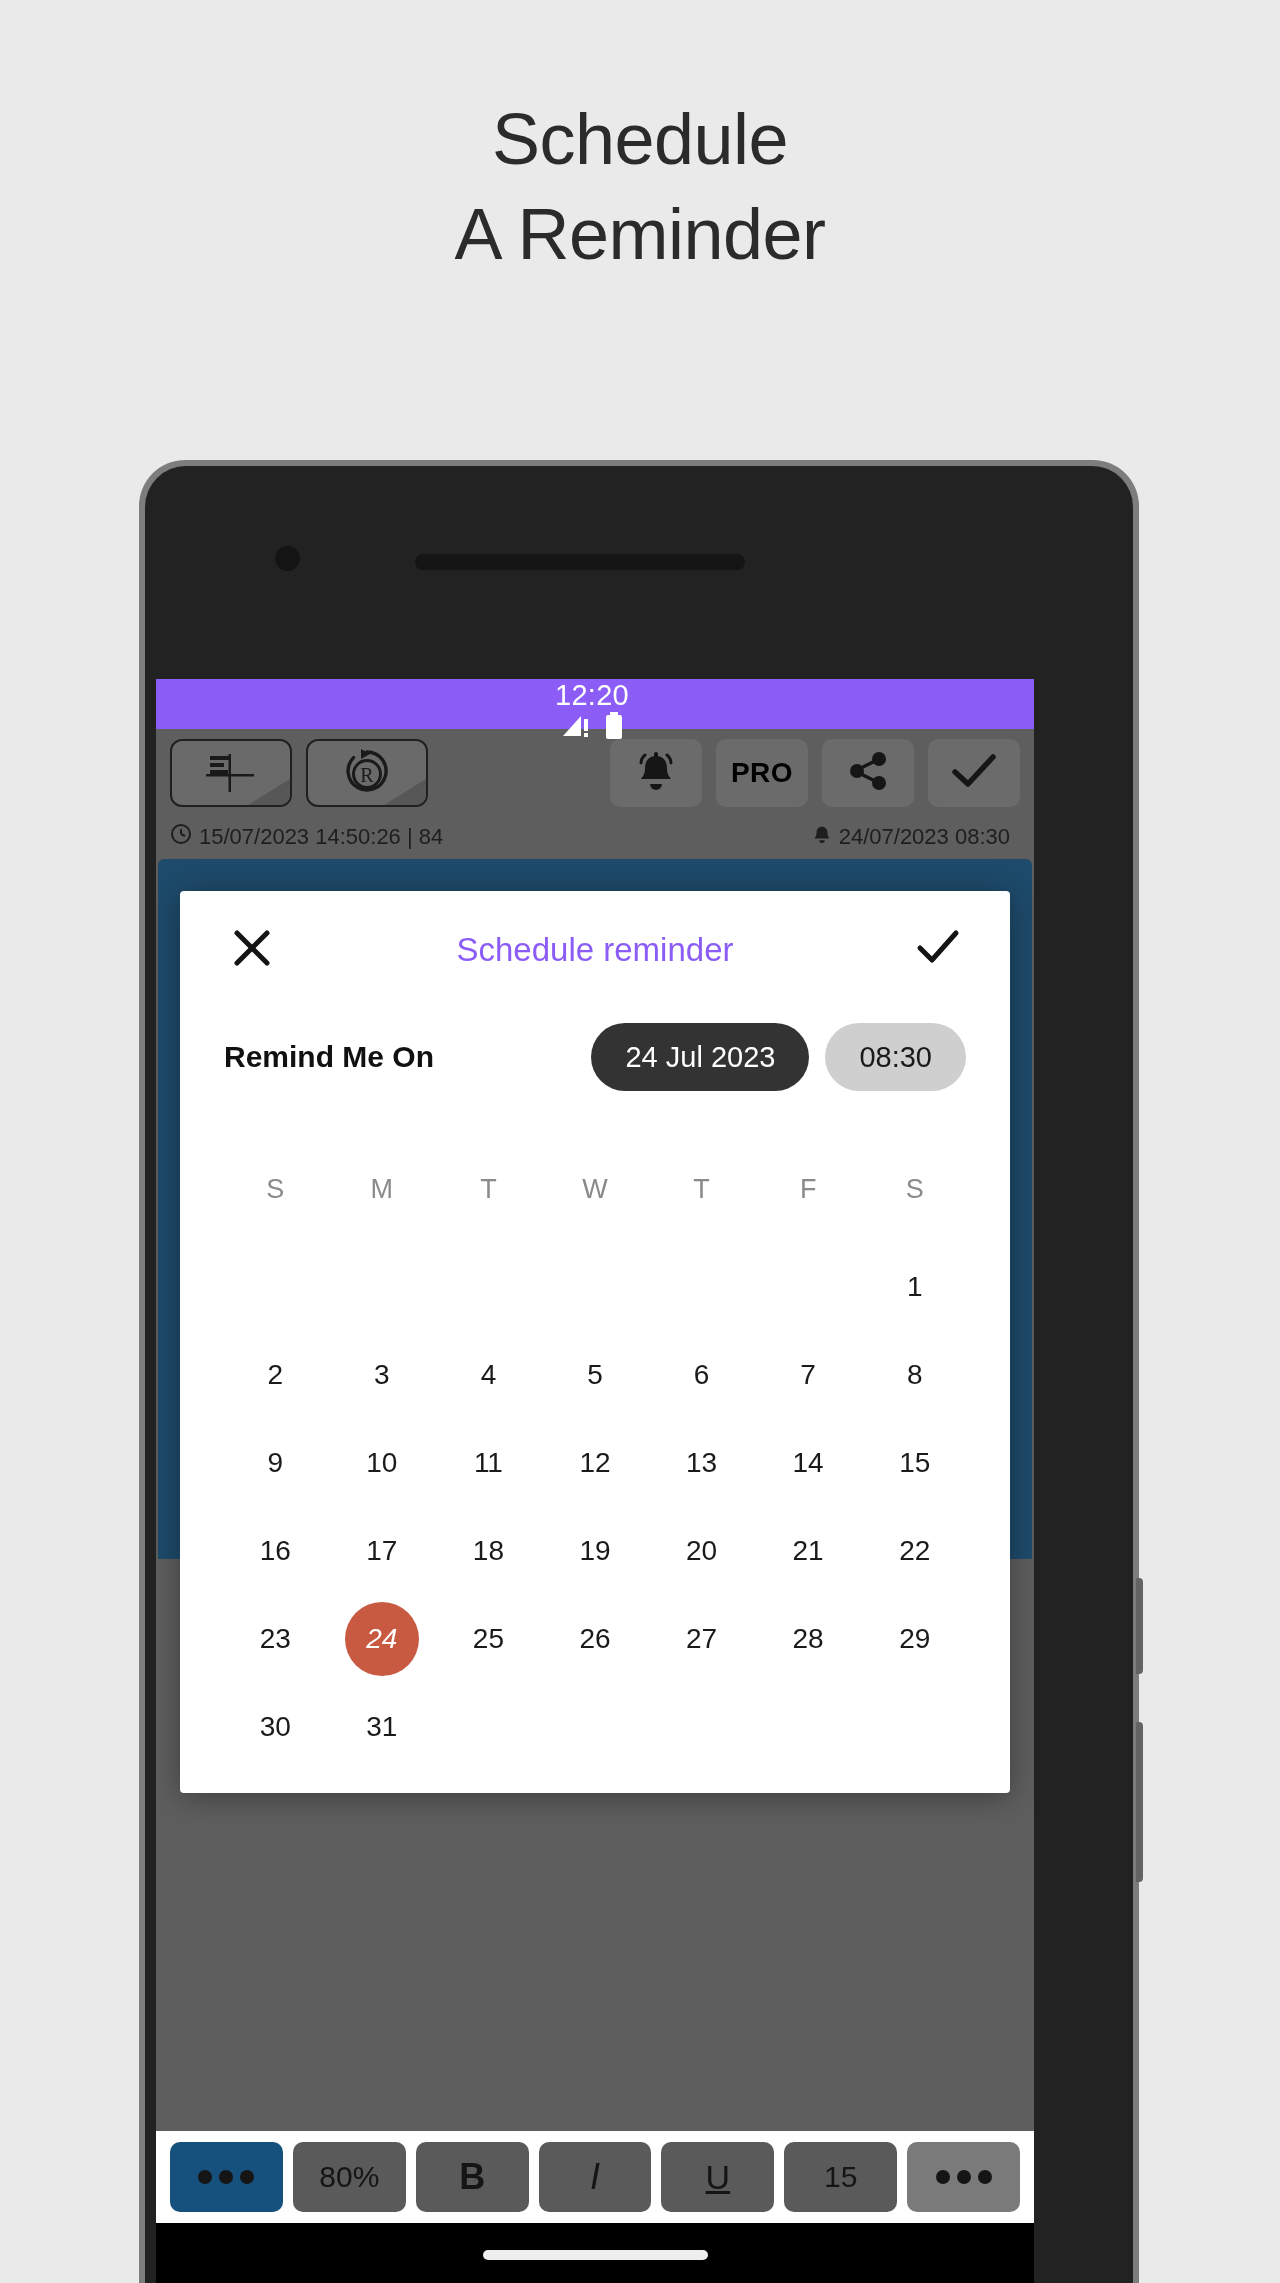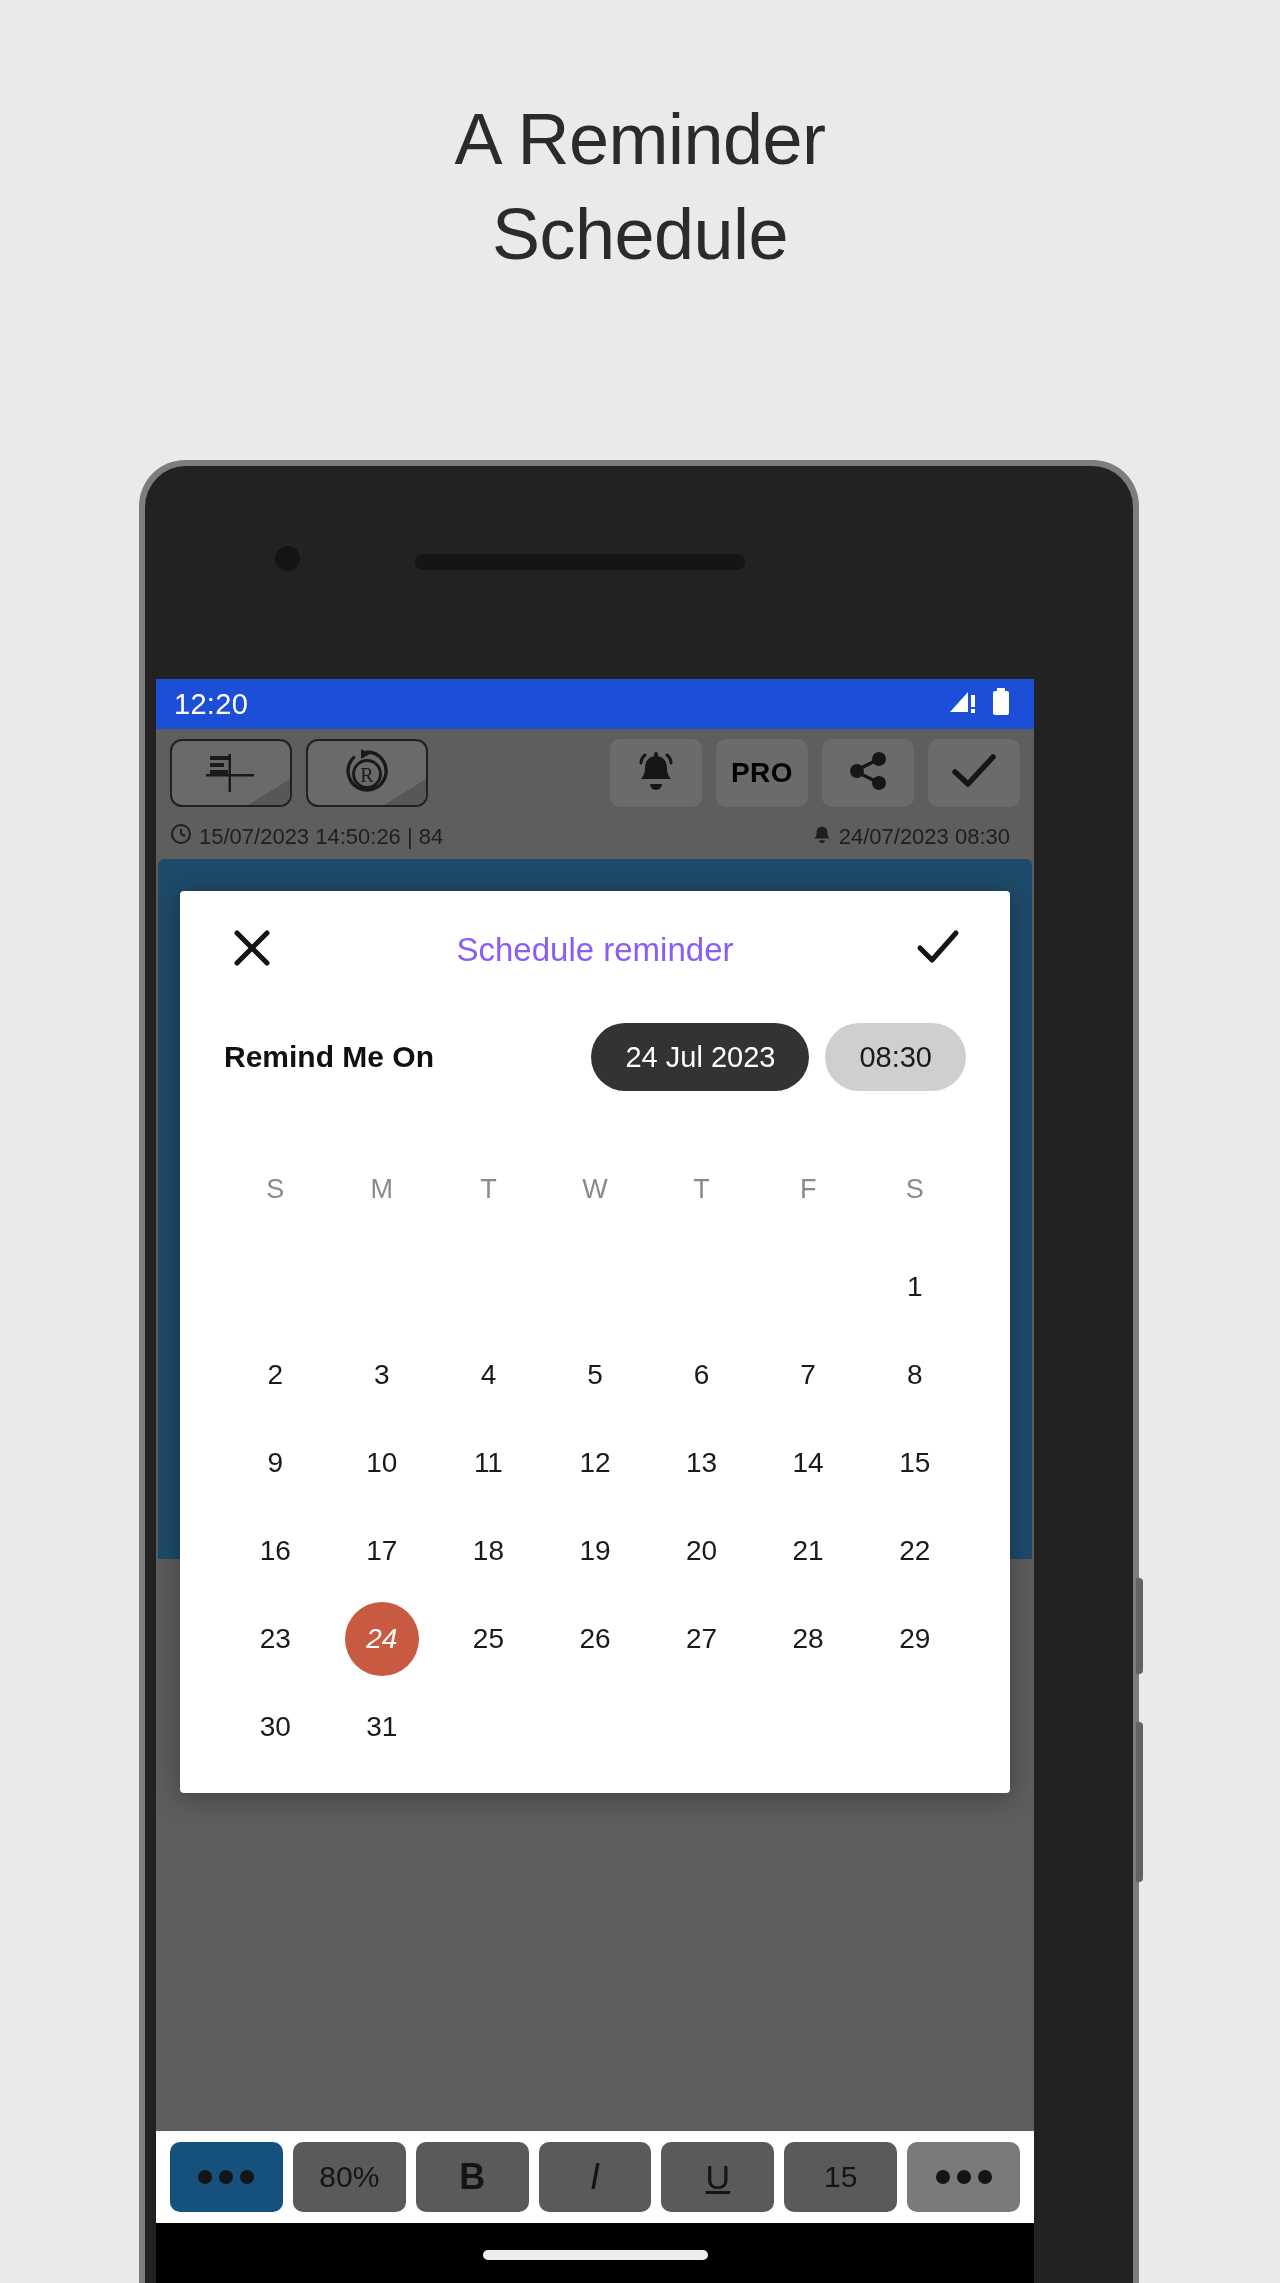--- a/index.html
+++ b/index.html
@@ -83,25 +83,26 @@
     top: 213px;
     width: 878px;
     height: 1608px;
     background: #5e5e5e;
     overflow: hidden;
   }
 
   
   .statusbar {
     height: 50px;
-    background: #1d4ed8;
+    background: #8b5cf6;
     display: flex;
     align-items: center;
     justify-content: space-between;
     padding: 0 24px 0 18px;
+    flex-direction: column;
   }
   .status-time {
     color: #ffffff;
     font-size: 29px;
     letter-spacing: 0.3px;
   }
   .status-icons { display: flex; align-items: center; gap: 14px; }
 
   
   .app-toolbar {
@@ -341,22 +342,22 @@
     background: #c85a42;
     color: #ffffff;
     font-style: italic;
   }
   .cal-cell.empty { visibility: hidden; }
 </style>
 </head>
 <body>
 
 <div class="promo">
+  <div>Schedule</div>
   <div>A Reminder</div>
-  <div>Schedule</div>
 </div>
 
 <div class="phone">
   <div class="side-btn b1"></div>
   <div class="side-btn b2"></div>
   <div class="phone-inner">
 
     <div class="cam-dot"></div>
     <div class="speaker"></div>
 

